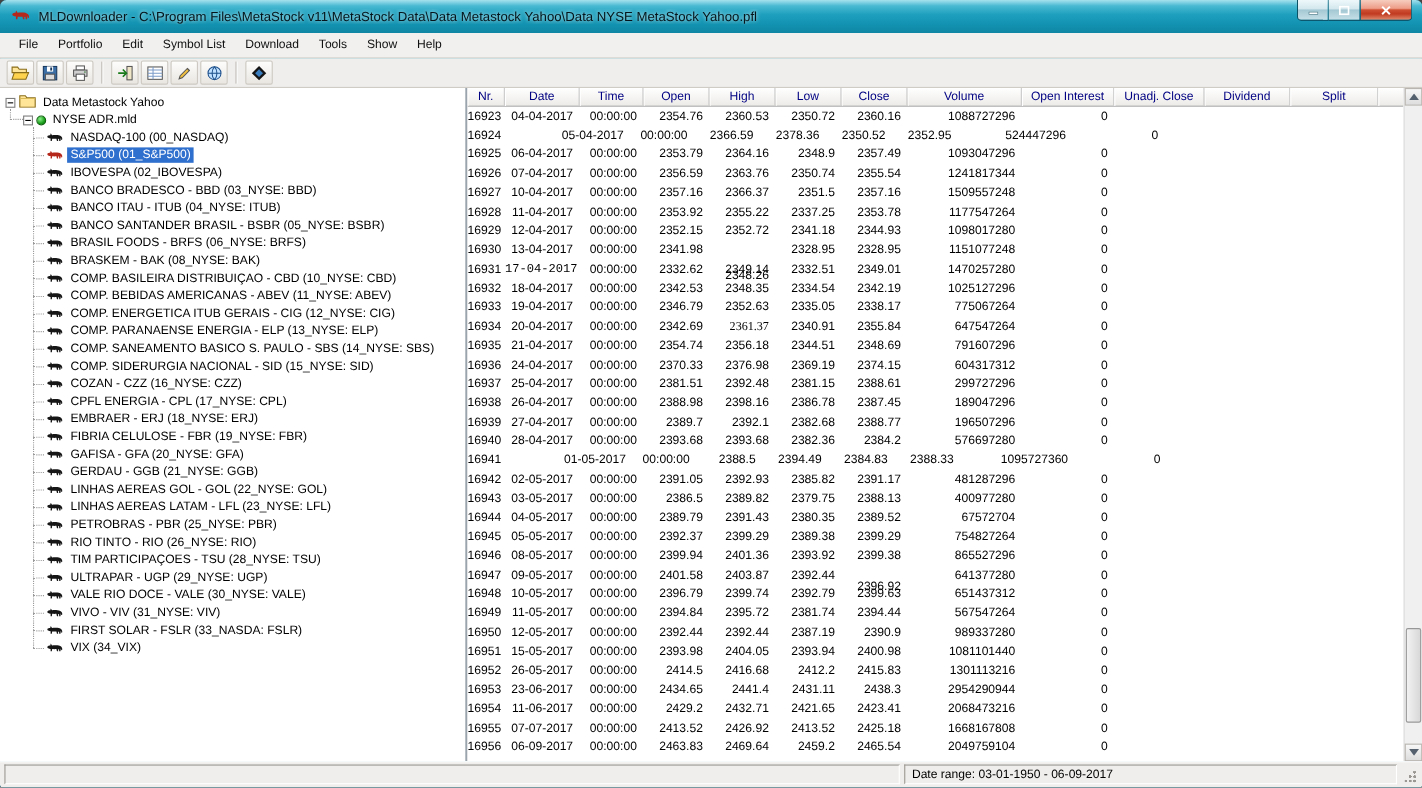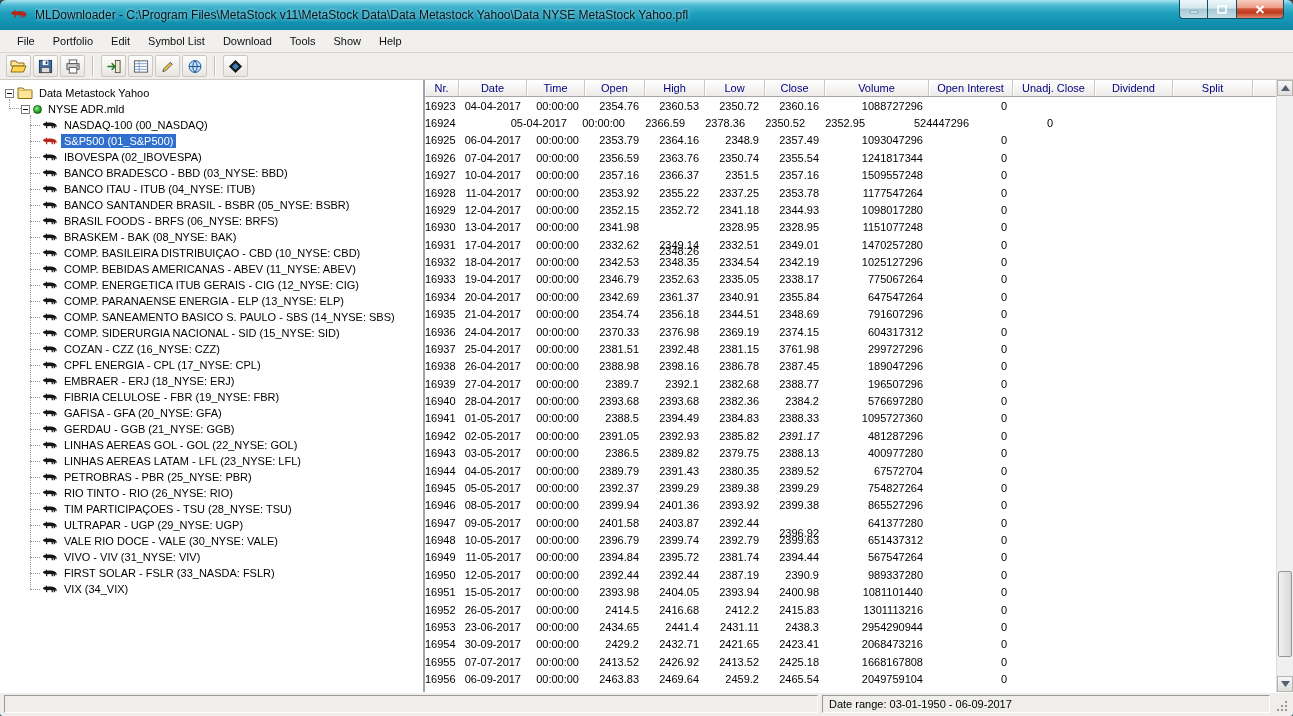--- a/index.html
+++ b/index.html
@@ -611,21 +611,21 @@
               <div class="grid-cell" style="width: 60px;">2328.95</div>
               <div class="grid-cell" style="width: 60px;">2328.95</div>
               <div class="grid-cell" style="width: 104px;">1151077248</div>
               <div class="grid-cell" style="width: 84px;">0</div>
               <div class="grid-cell" style="width: 82px;"></div>
               <div class="grid-cell" style="width: 78px;"></div>
               <div class="grid-cell" style="width: 80px;"></div>
             </div>
             <div class="grid-row">
               <div class="grid-cell" style="width: 34px;">16931</div>
-              <div class="grid-cell" style="width: 68px;">17-04-2017</div>
+              <div class="grid-cell" style="width: 68px; font-family: Liberation Mono, monospace;">17-04-2017</div>
               <div class="grid-cell" style="width: 58px;">00:00:00</div>
               <div class="grid-cell" style="width: 60px;">2332.62</div>
               <div class="grid-cell" style="width: 60px;">2349.14</div>
               <div class="grid-cell" style="width: 60px;">2332.51</div>
               <div class="grid-cell" style="width: 60px;">2349.01</div>
               <div class="grid-cell" style="width: 104px;">1470257280</div>
               <div class="grid-cell" style="width: 84px;">0</div>
               <div class="grid-cell" style="width: 82px;"></div>
               <div class="grid-cell" style="width: 78px;"></div>
               <div class="grid-cell" style="width: 80px;"></div>
@@ -656,21 +656,21 @@
               <div class="grid-cell" style="width: 84px;">0</div>
               <div class="grid-cell" style="width: 82px;"></div>
               <div class="grid-cell" style="width: 78px;"></div>
               <div class="grid-cell" style="width: 80px;"></div>
             </div>
             <div class="grid-row">
               <div class="grid-cell" style="width: 34px;">16934</div>
               <div class="grid-cell" style="width: 68px;">20-04-2017</div>
               <div class="grid-cell" style="width: 58px;">00:00:00</div>
               <div class="grid-cell" style="width: 60px;">2342.69</div>
-              <div class="grid-cell" style="width: 60px;">2361.37</div>
+              <div class="grid-cell" style="width: 60px; font-family: Liberation Serif, serif;">2361.37</div>
               <div class="grid-cell" style="width: 60px;">2340.91</div>
               <div class="grid-cell" style="width: 60px;">2355.84</div>
               <div class="grid-cell" style="width: 104px;">647547264</div>
               <div class="grid-cell" style="width: 84px;">0</div>
               <div class="grid-cell" style="width: 82px;"></div>
               <div class="grid-cell" style="width: 78px;"></div>
               <div class="grid-cell" style="width: 80px;"></div>
             </div>
             <div class="grid-row">
               <div class="grid-cell" style="width: 34px;">16935</div>
@@ -700,21 +700,21 @@
               <div class="grid-cell" style="width: 78px;"></div>
               <div class="grid-cell" style="width: 80px;"></div>
             </div>
             <div class="grid-row">
               <div class="grid-cell" style="width: 34px;">16937</div>
               <div class="grid-cell" style="width: 68px;">25-04-2017</div>
               <div class="grid-cell" style="width: 58px;">00:00:00</div>
               <div class="grid-cell" style="width: 60px;">2381.51</div>
               <div class="grid-cell" style="width: 60px;">2392.48</div>
               <div class="grid-cell" style="width: 60px;">2381.15</div>
-              <div class="grid-cell" style="width: 60px;">3761.98</div>
+              <div class="grid-cell" style="width: 60px;">2388.61</div>
               <div class="grid-cell" style="width: 104px;">299727296</div>
               <div class="grid-cell" style="width: 84px;">0</div>
               <div class="grid-cell" style="width: 82px;"></div>
               <div class="grid-cell" style="width: 78px;"></div>
               <div class="grid-cell" style="width: 80px;"></div>
             </div>
             <div class="grid-row">
               <div class="grid-cell" style="width: 34px;">16938</div>
               <div class="grid-cell" style="width: 68px;">26-04-2017</div>
               <div class="grid-cell" style="width: 58px;">00:00:00</div>
@@ -751,40 +751,40 @@
               <div class="grid-cell" style="width: 60px;">2382.36</div>
               <div class="grid-cell" style="width: 60px;">2384.2</div>
               <div class="grid-cell" style="width: 104px;">576697280</div>
               <div class="grid-cell" style="width: 84px;">0</div>
               <div class="grid-cell" style="width: 82px;"></div>
               <div class="grid-cell" style="width: 78px;"></div>
               <div class="grid-cell" style="width: 80px;"></div>
             </div>
             <div class="grid-row">
               <div class="grid-cell" style="width: 34px;">16941</div>
-              <div class="grid-cell" style="width: 68px;">01-05-2017</div>
+              <div class="grid-cell" style="width: 68px; margin-left: 48px;">01-05-2017</div>
               <div class="grid-cell" style="width: 58px;">00:00:00</div>
               <div class="grid-cell" style="width: 60px;">2388.5</div>
               <div class="grid-cell" style="width: 60px;">2394.49</div>
               <div class="grid-cell" style="width: 60px;">2384.83</div>
               <div class="grid-cell" style="width: 60px;">2388.33</div>
               <div class="grid-cell" style="width: 104px;">1095727360</div>
               <div class="grid-cell" style="width: 84px;">0</div>
               <div class="grid-cell" style="width: 82px;"></div>
               <div class="grid-cell" style="width: 78px;"></div>
               <div class="grid-cell" style="width: 80px;"></div>
             </div>
             <div class="grid-row">
               <div class="grid-cell" style="width: 34px;">16942</div>
               <div class="grid-cell" style="width: 68px;">02-05-2017</div>
               <div class="grid-cell" style="width: 58px;">00:00:00</div>
               <div class="grid-cell" style="width: 60px;">2391.05</div>
               <div class="grid-cell" style="width: 60px;">2392.93</div>
               <div class="grid-cell" style="width: 60px;">2385.82</div>
-              <div class="grid-cell" style="width: 60px; font-style: italic;">2391.17</div>
+              <div class="grid-cell" style="width: 60px;">2391.17</div>
               <div class="grid-cell" style="width: 104px;">481287296</div>
               <div class="grid-cell" style="width: 84px;">0</div>
               <div class="grid-cell" style="width: 82px;"></div>
               <div class="grid-cell" style="width: 78px;"></div>
               <div class="grid-cell" style="width: 80px;"></div>
             </div>
             <div class="grid-row">
               <div class="grid-cell" style="width: 34px;">16943</div>
               <div class="grid-cell" style="width: 68px;">03-05-2017</div>
               <div class="grid-cell" style="width: 58px;">00:00:00</div>
@@ -933,21 +933,21 @@
               <div class="grid-cell" style="width: 60px;">2431.11</div>
               <div class="grid-cell" style="width: 60px;">2438.3</div>
               <div class="grid-cell" style="width: 104px;">2954290944</div>
               <div class="grid-cell" style="width: 84px;">0</div>
               <div class="grid-cell" style="width: 82px;"></div>
               <div class="grid-cell" style="width: 78px;"></div>
               <div class="grid-cell" style="width: 80px;"></div>
             </div>
             <div class="grid-row">
               <div class="grid-cell" style="width: 34px;">16954</div>
-              <div class="grid-cell" style="width: 68px;">30-09-2017</div>
+              <div class="grid-cell" style="width: 68px;">11-06-2017</div>
               <div class="grid-cell" style="width: 58px;">00:00:00</div>
               <div class="grid-cell" style="width: 60px;">2429.2</div>
               <div class="grid-cell" style="width: 60px;">2432.71</div>
               <div class="grid-cell" style="width: 60px;">2421.65</div>
               <div class="grid-cell" style="width: 60px;">2423.41</div>
               <div class="grid-cell" style="width: 104px;">2068473216</div>
               <div class="grid-cell" style="width: 84px;">0</div>
               <div class="grid-cell" style="width: 82px;"></div>
               <div class="grid-cell" style="width: 78px;"></div>
               <div class="grid-cell" style="width: 80px;"></div>

